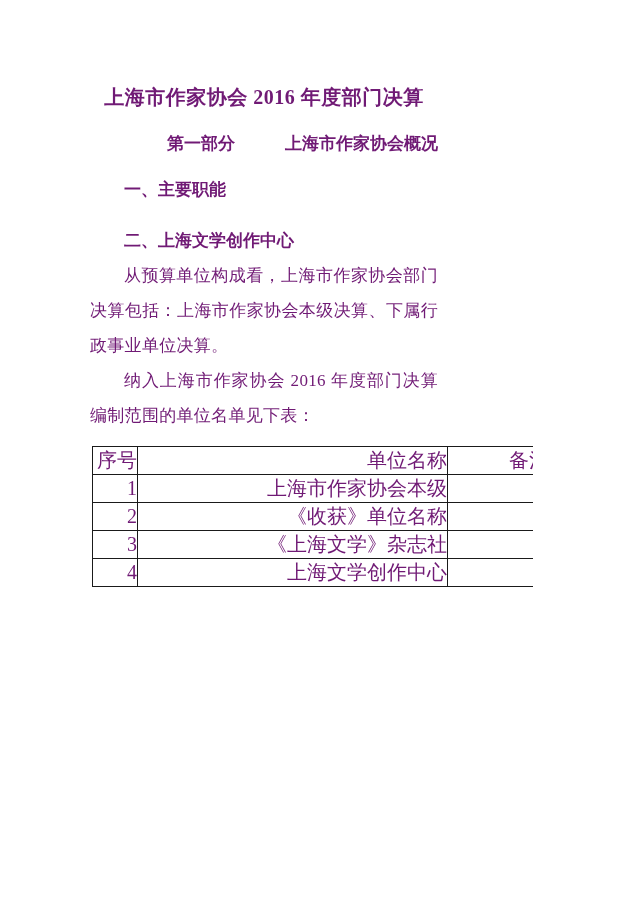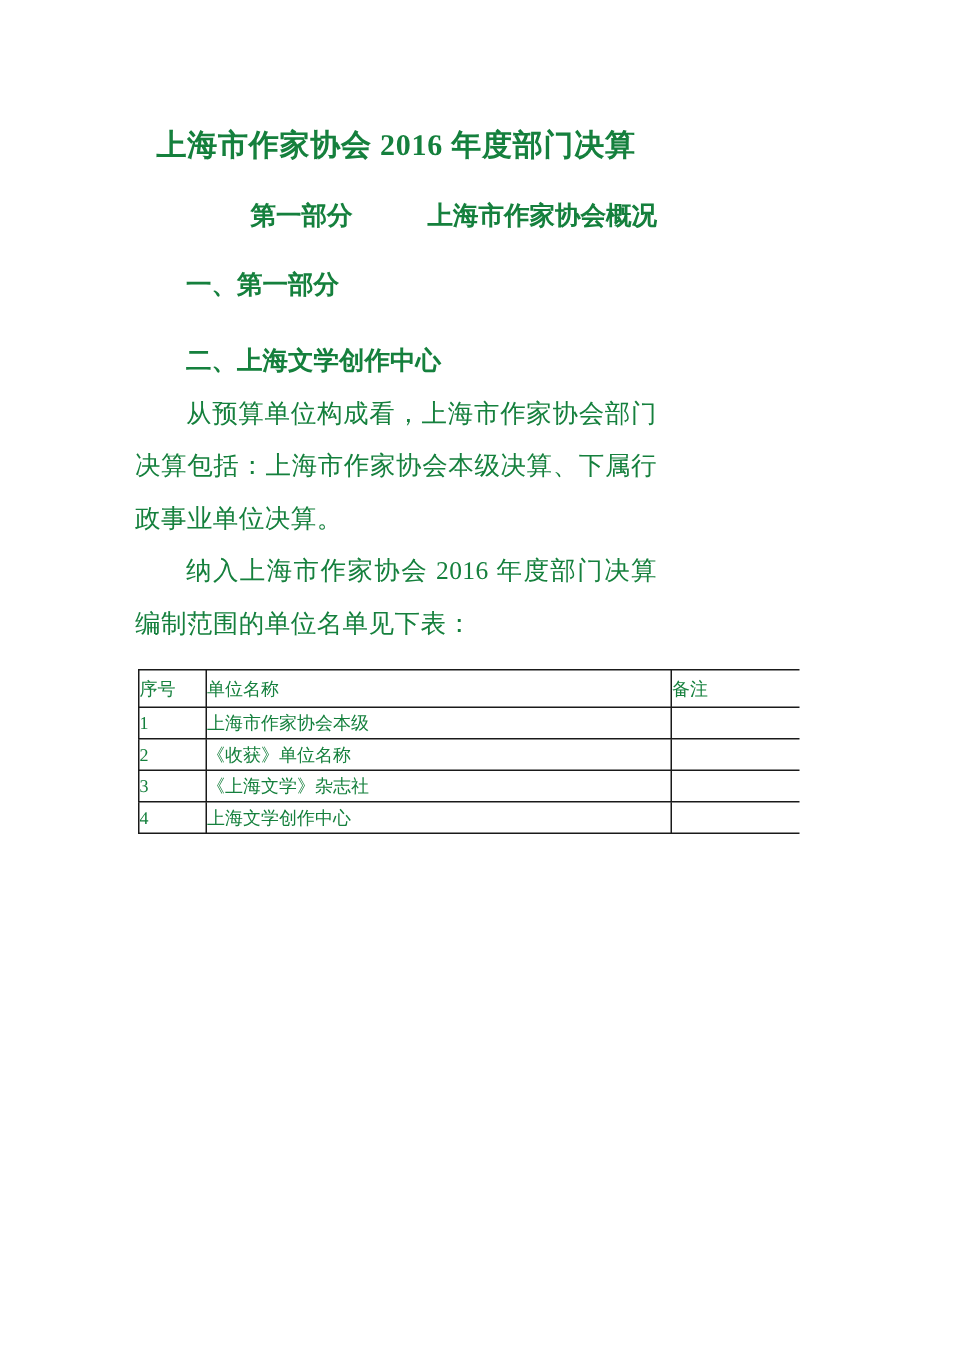--- a/index.html
+++ b/index.html
@@ -2,21 +2,21 @@
 <html><head>
 <meta charset="utf-8">
 <style>
   * { margin: 0; padding: 0; box-sizing: border-box; }
   html, body { background: #ffffff; }
   .page {
     position: relative;
     width: 533px;
     height: 905px;
     background: #ffffff;
-    color: #15803d;
+    color: #701a75;
     font-family: "Liberation Serif", "DejaVu Serif", serif;
     overflow: hidden;
   }
   .content {
     padding: 84px 95px 0 90px; 
   }
   .doc-title {
     text-align: center;
     font-size: 20px;
     font-weight: bold;
@@ -49,23 +49,23 @@
     letter-spacing: 0.3px;
   }
   table.units-table {
     margin: 13px 0 0 2px;
     width: 457px;
     border-collapse: collapse;
     table-layout: fixed;
   }
   .units-table th, .units-table td {
     border: 1px solid #1a1a1a;
-    font-size: 12px;
+    font-size: 20px;
     font-weight: normal;
-    text-align: left;
+    text-align: right;
     vertical-align: middle;
     padding: 0;
     overflow: hidden;
     white-space: nowrap;
   }
   .units-table th { height: 25px; }
   .units-table td { height: 21px; }
   .col-seq  { width: 45px;  }
   .col-name { width: 310px; }
   .col-note { width: 102px; }
@@ -76,21 +76,21 @@
 <div class="page">
   <div class="content">
 
     <div class="doc-title">上海市作家协会 2016 年度部门决算</div>
 
     <div class="doc-subtitle">
       <span>第一部分</span>
       <span>上海市作家协会概况</span>
     </div>
 
-    <div class="section-heading">一、第一部分</div>
+    <div class="section-heading">一、主要职能</div>
 
 
     <div class="section-heading">二、上海文学创作中心</div>
 
     <p class="body-paragraph">从预算单位构成看，上海市作家协会部门决算包括：上海市作家协会本级决算、下属行政事业单位决算。</p>
 
     <p class="body-paragraph">纳入上海市作家协会 2016 年度部门决算编制范围的单位名单见下表：</p>
 
     <table class="units-table">
       <colgroup>

